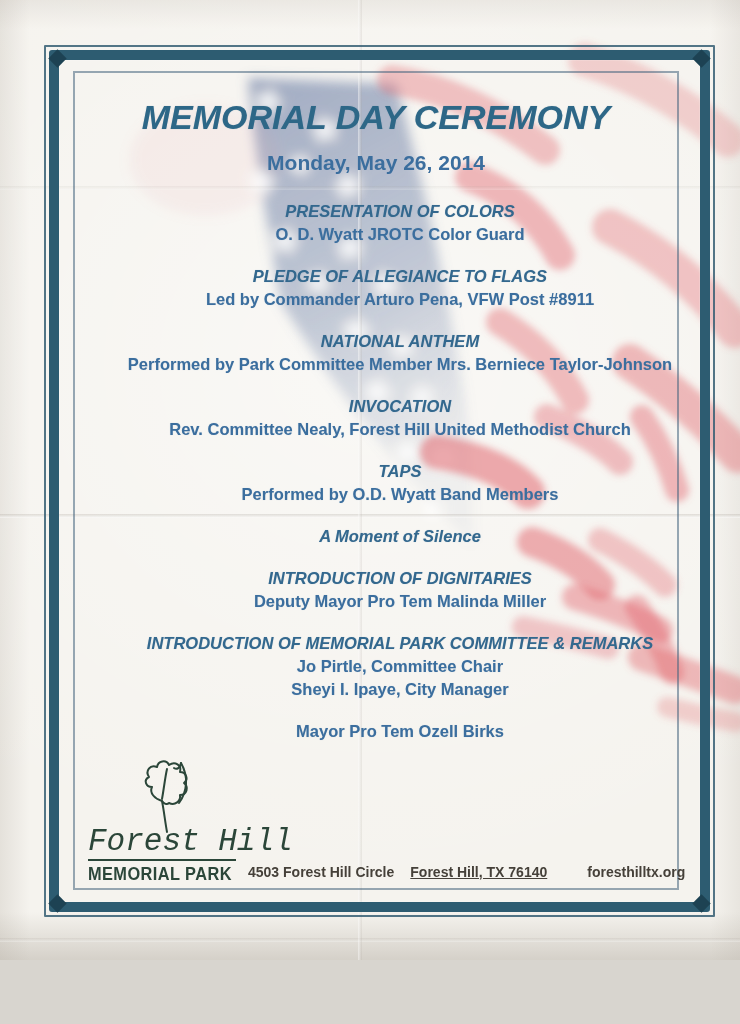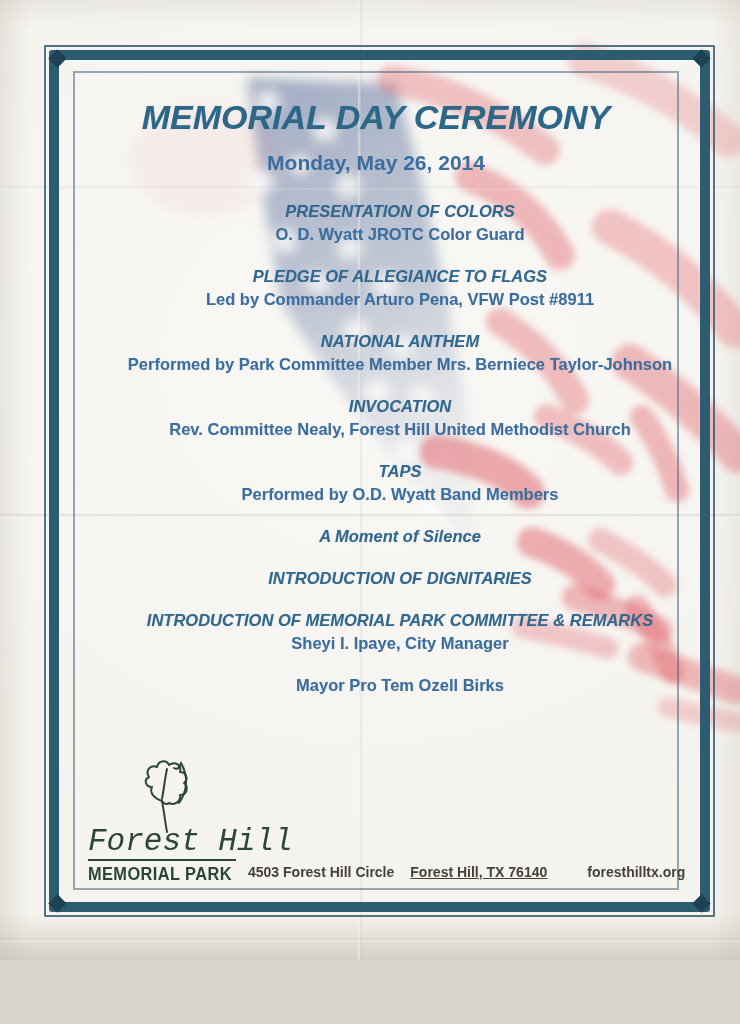--- a/index.html
+++ b/index.html
@@ -158,23 +158,25 @@
         </div>
         <div class="entry">
           <div class="entry-heading">TAPS</div>
           <div class="entry-detail">Performed by O.D. Wyatt Band Members</div>
         </div>
         <div class="entry">
           <div class="entry-heading">A Moment of Silence</div>
         </div>
         <div class="entry">
           <div class="entry-heading">INTRODUCTION OF DIGNITARIES</div>
+          <div class="entry-detail">Deputy Mayor Pro Tem Malinda Miller</div>
         </div>
         <div class="entry">
           <div class="entry-heading">INTRODUCTION OF MEMORIAL PARK COMMITTEE &amp; REMARKS</div>
+          <div class="entry-detail">Jo Pirtle, Committee Chair</div>
           <div class="entry-detail">Sheyi I. Ipaye, City Manager</div>
         </div>
         <div class="entry">
           <div class="entry-detail">Mayor Pro Tem Ozell Birks</div>
         </div>
       </div>
 
     <div class="footer">
       <div class="logo">
         <svg class="leaf" width="74" height="76" viewBox="0 0 74 76" aria-hidden="true">

